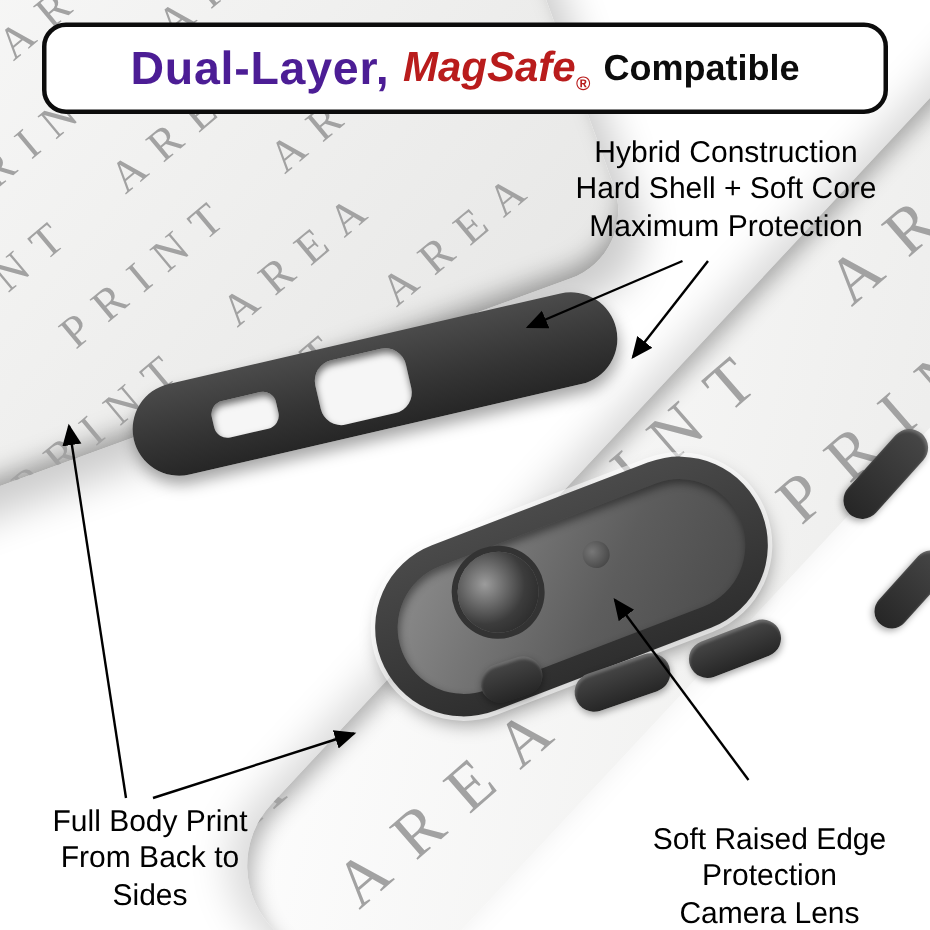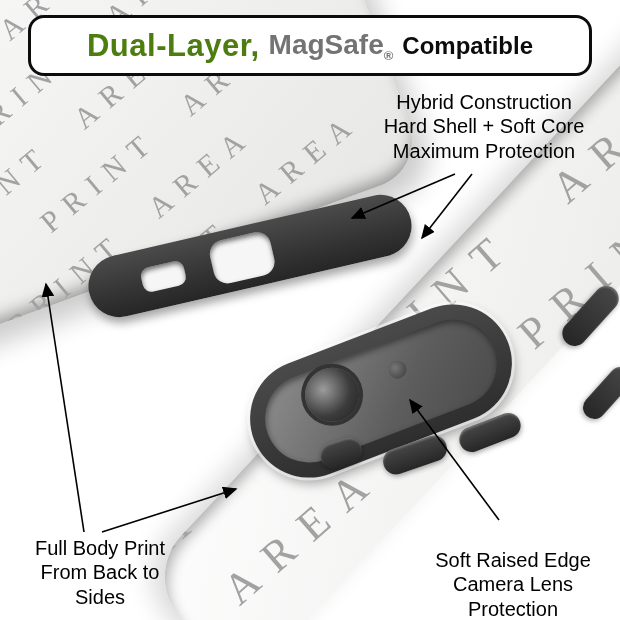--- a/index.html
+++ b/index.html
@@ -89,22 +89,22 @@
   
   .arrows { position:absolute; left:0; top:0; pointer-events:none; }
   .arrows line { stroke:#000; stroke-width:1.6; }
 
   
   .title-box {
     position:absolute; left:28px; top:15px; right:28px; height:55px;
     border:3.5px solid #0c0c0c; border-radius:16px; background:#ffffff;
     display:flex; align-items:center; justify-content:center; gap:9px;
   }
-  .title-box .t1 { font-size:31px; font-weight:800; color:#4d7c0f; letter-spacing:0.5px; }
-  .title-box .t2 { font-size:28px; font-weight:700; color:#737373; }
+  .title-box .t1 { font-size:31px; font-weight:800; color:#4c1d95; letter-spacing:0.5px; }
+  .title-box .t2 { font-size:28px; font-weight:700; color:#b91c1c;font-style:italic; }
   .title-box .reg { font-size:13px; vertical-align:-6px; }
   .title-box .t3 { font-size:24px; font-weight:700; color:#0c0c0c; }
 
   
   .note { position:absolute; text-align:center; color:#000; font-size:20px; line-height:1.22; }
   .note-hybrid  { left:360px; top:90px;  width:248px; }
   .note-fullbody{ left:16px;  top:536px; width:168px; }
   .note-camera  { left:410px; top:548px; width:206px; }
 </style>
 </head>
@@ -184,17 +184,17 @@
   </div>
 
   <div class="note note-fullbody">
     <div>Full Body Print</div>
     <div>From Back to</div>
     <div>Sides</div>
   </div>
 
   <div class="note note-camera">
     <div>Soft Raised Edge</div>
+    <div>Protection</div>
     <div>Camera Lens</div>
-    <div>Protection</div>
   </div>
 
 </div>
 
 </body></html>

